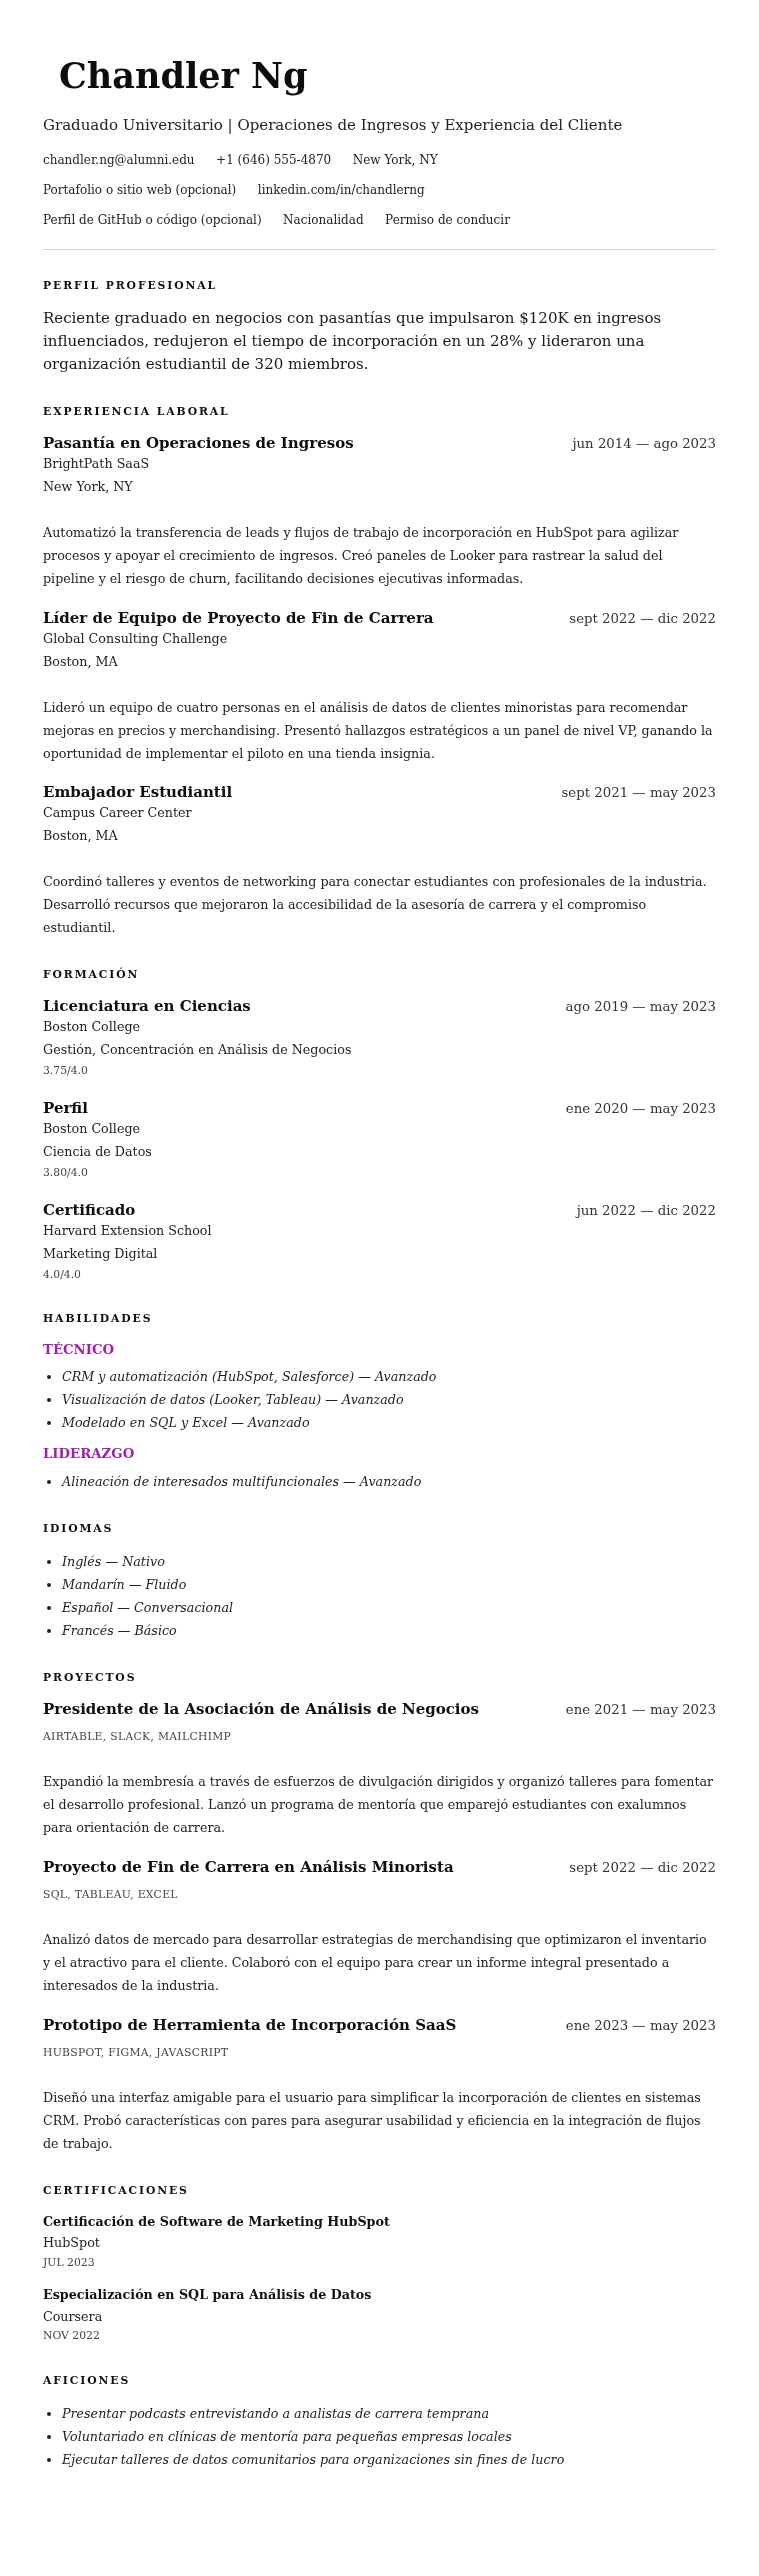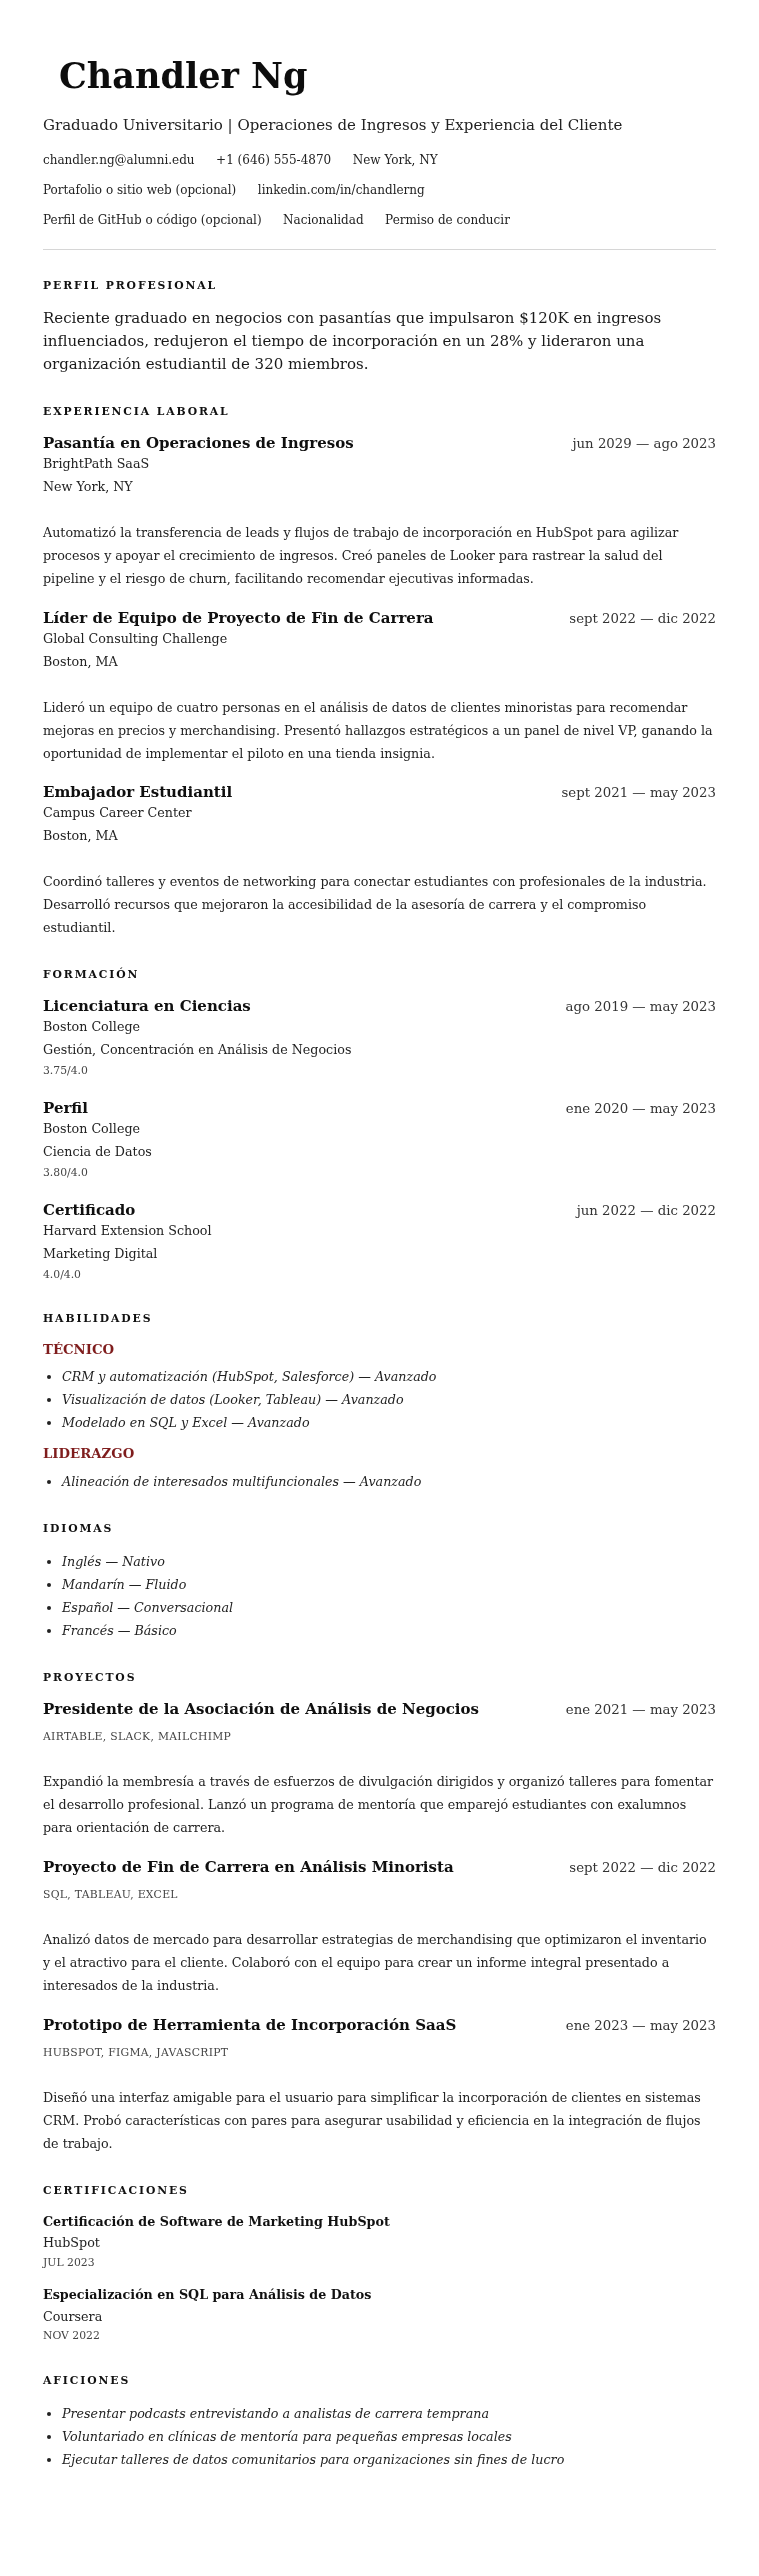--- a/index.html
+++ b/index.html
@@ -24,21 +24,21 @@
   .entry { margin-bottom: 17.7px; }
   .entry-head { display: flex; justify-content: space-between; align-items: baseline; }
   .entry-title { font-size: 15px; font-weight: bold; color: #0f0f0f; line-height: 20px; }
   .entry-date { font-size: 13.3px; color: #333; line-height: 20px; white-space: nowrap; }
   .entry-org { font-size: 12.7px; color: #222; line-height: 19px; }
   .entry-loc { font-size: 12.7px; color: #222; line-height: 19px; margin-top: 3.8px; }
   .entry-desc { font-size: 12.7px; color: #222; line-height: 23px; margin-top: 25px; }
   .edu-entry { margin-bottom: 19px; }
   .edu-field { font-size: 12.7px; color: #222; line-height: 19px; margin-top: 3.8px; }
   .edu-gpa { font-size: 10.8px; color: #444; line-height: 16.4px; margin-top: 3.8px; }
-  .subhead { font-size: 13.3px; font-weight: bold; color: #7f1d1d; margin: 0 0 6.3px 0; line-height: 19px; }
+  .subhead { font-size: 13.3px; font-weight: bold; color: #a21caf; margin: 0 0 6.3px 0; line-height: 19px; }
   ul.bullets { margin: 0 0 10px 0; padding-left: 19px; }
   ul.bullets li { font-size: 12.7px; line-height: 23px; color: #222; font-style: italic; }
   .proj-tech { font-size: 10.8px; color: #444; line-height: 16.4px; margin-top: 8.9px; letter-spacing: 0.3px; }
   .cert { margin-bottom: 14px; }
   .cert-title { font-size: 12.7px; font-weight: bold; color: #111; line-height: 19px; }
   .cert-issuer { font-size: 12.7px; color: #222; line-height: 19px; margin-top: 2.5px; }
   .cert-date { font-size: 10.8px; color: #444; line-height: 16.4px; margin-top: 2.5px; }
 </style>
 </head>
 <body>
@@ -71,25 +71,25 @@
     <h2 class="section-title">PERFIL PROFESIONAL</h2>
     <p class="summary">Reciente graduado en negocios con pasantías que impulsaron $120K en ingresos influenciados, redujeron el tiempo de incorporación en un 28% y lideraron una organización estudiantil de 320 miembros.</p>
   </section>
 
   <section class="section">
     <h2 class="section-title">EXPERIENCIA LABORAL</h2>
 
     <div class="entry">
       <div class="entry-head">
         <span class="entry-title">Pasantía en Operaciones de Ingresos</span>
-        <span class="entry-date">jun 2029 — ago 2023</span>
+        <span class="entry-date">jun 2014 — ago 2023</span>
       </div>
       <div class="entry-org">BrightPath SaaS</div>
       <div class="entry-loc">New York, NY</div>
-      <div class="entry-desc">Automatizó la transferencia de leads y flujos de trabajo de incorporación en HubSpot para agilizar procesos y apoyar el crecimiento de ingresos. Creó paneles de Looker para rastrear la salud del pipeline y el riesgo de churn, facilitando recomendar ejecutivas informadas.</div>
+      <div class="entry-desc">Automatizó la transferencia de leads y flujos de trabajo de incorporación en HubSpot para agilizar procesos y apoyar el crecimiento de ingresos. Creó paneles de Looker para rastrear la salud del pipeline y el riesgo de churn, facilitando decisiones ejecutivas informadas.</div>
     </div>
 
     <div class="entry">
       <div class="entry-head">
         <span class="entry-title">Líder de Equipo de Proyecto de Fin de Carrera</span>
         <span class="entry-date">sept 2022 — dic 2022</span>
       </div>
       <div class="entry-org">Global Consulting Challenge</div>
       <div class="entry-loc">Boston, MA</div>
       <div class="entry-desc">Lideró un equipo de cuatro personas en el análisis de datos de clientes minoristas para recomendar mejoras en precios y merchandising. Presentó hallazgos estratégicos a un panel de nivel VP, ganando la oportunidad de implementar el piloto en una tienda insignia.</div>

